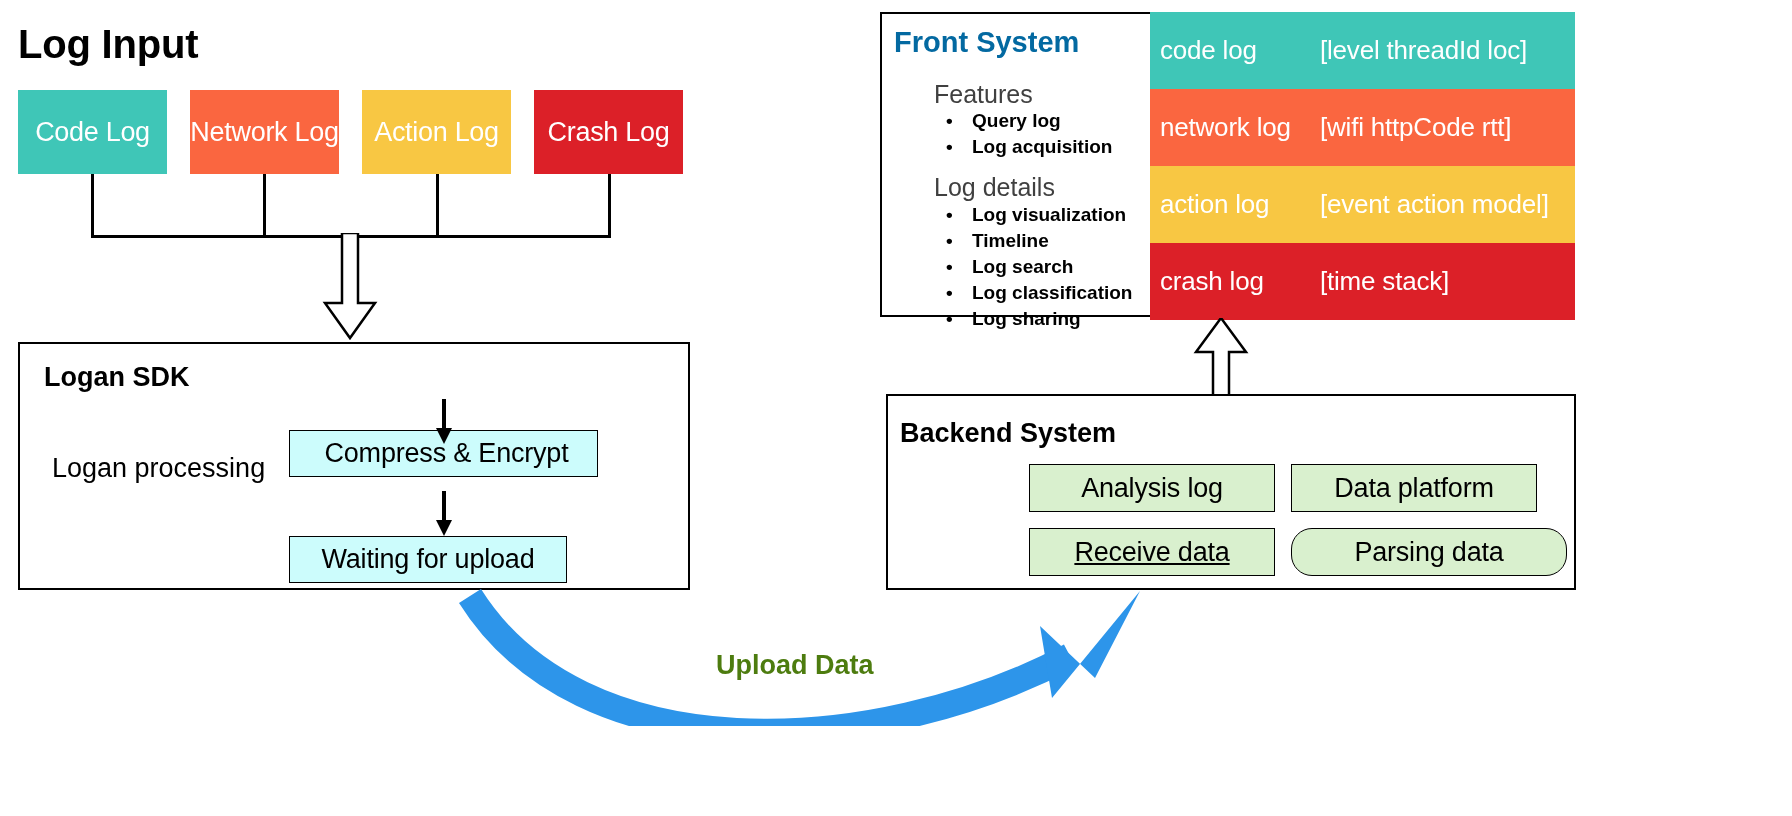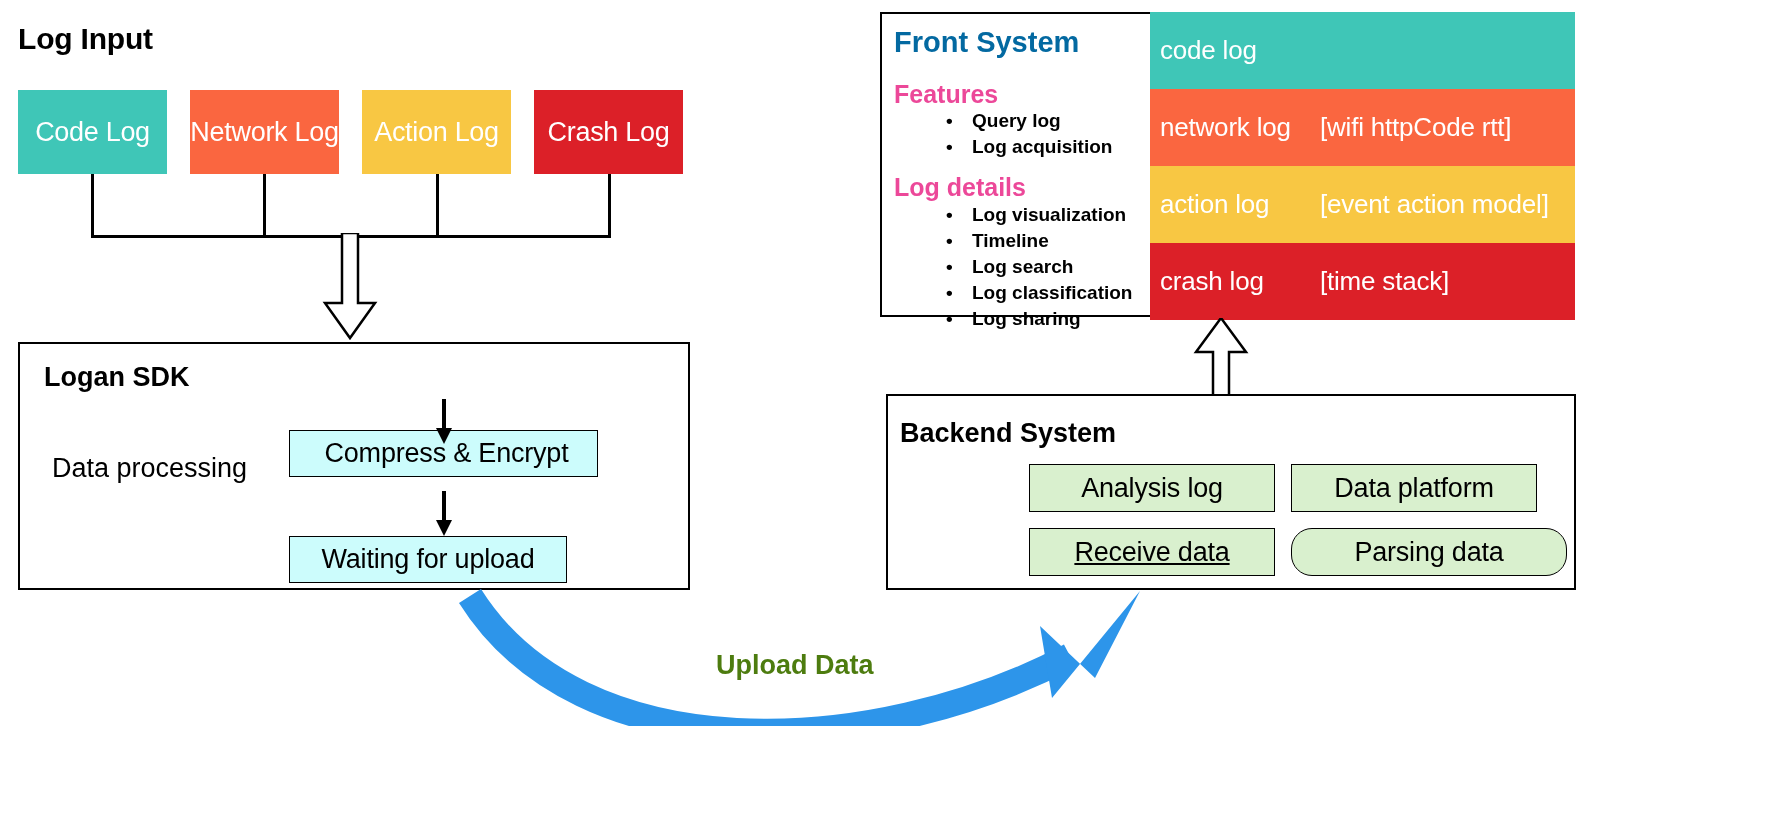--- a/index.html
+++ b/index.html
@@ -17,21 +17,21 @@
     height: 816px;
     background: #ffffff;
     overflow: hidden;
   }
   .abs { position: absolute; }
 
   
   #log-input-title {
     left: 18px;
     top: 22px;
-    font-size: 30px;
+    font-size: 40px;
     font-weight: bold;
     color: #000;
     letter-spacing: -0.2px;
     text-align: center;
   }
   .log-chip {
     height: 84px;
     display: flex;
     align-items: center;
     justify-content: center;
@@ -88,22 +88,23 @@
     box-sizing: border-box;
     background: #fff;
   }
   .fs-title {
     font-size: 29px;
     font-weight: bold;
     color: #0369a1;
   }
   .fs-head {
     font-size: 25px;
-    font-weight: bold;
-    color: #ec4899;
+    font-weight: normal;
+    color: #404040;
+    margin-left: 40px;
   }
   .fs-bullet-row {
     display: flex;
     align-items: baseline;
     font-size: 19px;
     font-weight: bold;
     color: #000;
     line-height: 26px;
   }
   .fs-bullet-dot {
@@ -164,21 +165,21 @@
   <div class="abs hline" style="left:91px; top:235px; width:520px;"></div>
 
   <svg class="abs" style="left:320px; top:233px;" width="60" height="110" viewBox="0 0 60 110">
     <polygon points="22,0 38,0 38,70 55,70 30,105 5,70 22,70" fill="#ffffff" stroke="#000000" stroke-width="2.5" stroke-linejoin="miter"></polygon>
   </svg>
 
   <div class="abs panel" style="left:18px; top:342px; width:672px; height:248px;"></div>
 
   <div class="abs panel-title" style="left:44px; top:362px;">Logan SDK</div>
 
-  <div class="abs side-label" style="left:52px; top:453px;">Data processing</div>
+  <div class="abs side-label" style="left:52px; top:453px;">Logan processing</div>
 
   <div class="abs cyan-box" style="left:289px; top:430px; width:309px; height:47px;padding-left:6px;">
     <span>Compress &amp; Encrypt</span>
   </div>
   <div class="abs cyan-box" style="left:289px; top:536px; width:278px; height:47px;text-align:center;">
     <span>Waiting for upload</span>
   </div>
 
   <svg class="abs" style="left:433px; top:399px;" width="22" height="46" viewBox="0 0 22 46">
     <line x1="11" y1="0" x2="11" y2="32" stroke="#000" stroke-width="4"></line>
@@ -224,20 +225,21 @@
       <span>Log classification</span>
     </div>
     <div class="fs-bullet-row">
       <span class="fs-bullet-dot">•</span>
       <span>Log sharing</span>
     </div>
   </div>
 
   <div class="abs fs-row" style="left: 1150px; top: 12px; width: 425px; height: 77px; background: rgb(63, 198, 183);">
     <span class="nm">code log</span>
+    <span class="tag">[level threadId loc]</span>
   </div>
   <div class="abs fs-row" style="left: 1150px; top: 89px; width: 425px; height: 77px; background: rgb(250, 102, 64);">
     <span class="nm">network log</span>
     <span class="tag">[wifi httpCode rtt]</span>
   </div>
   <div class="abs fs-row" style="left: 1150px; top: 166px; width: 425px; height: 77px; background: rgb(248, 199, 67);">
     <span class="nm">action log</span>
     <span class="tag">[event action model]</span>
   </div>
   <div class="abs fs-row" style="left: 1150px; top: 243px; width: 425px; height: 77px; background: rgb(220, 32, 40);">

